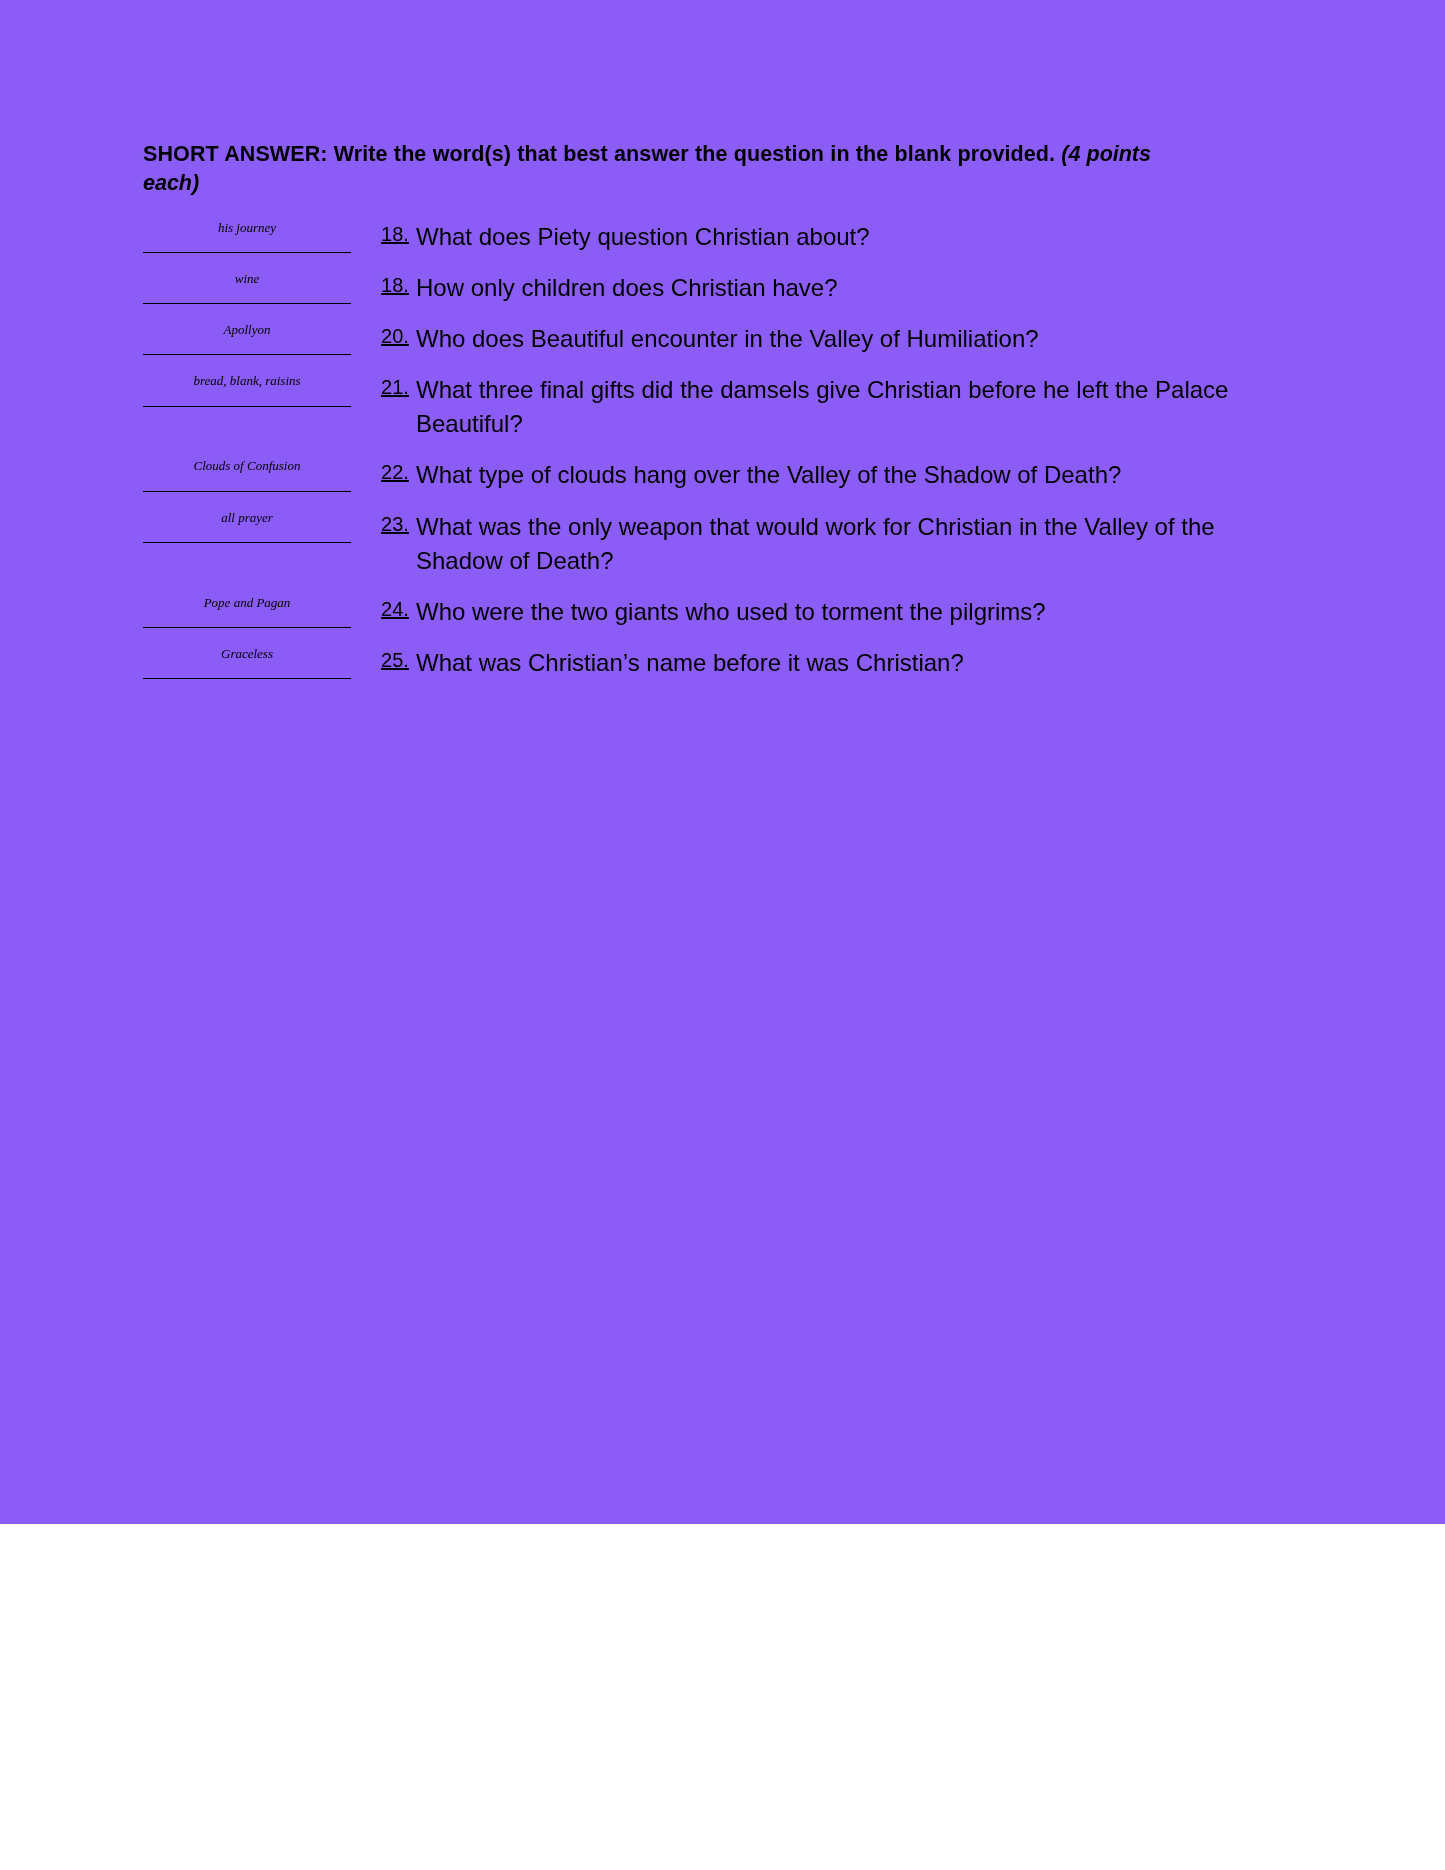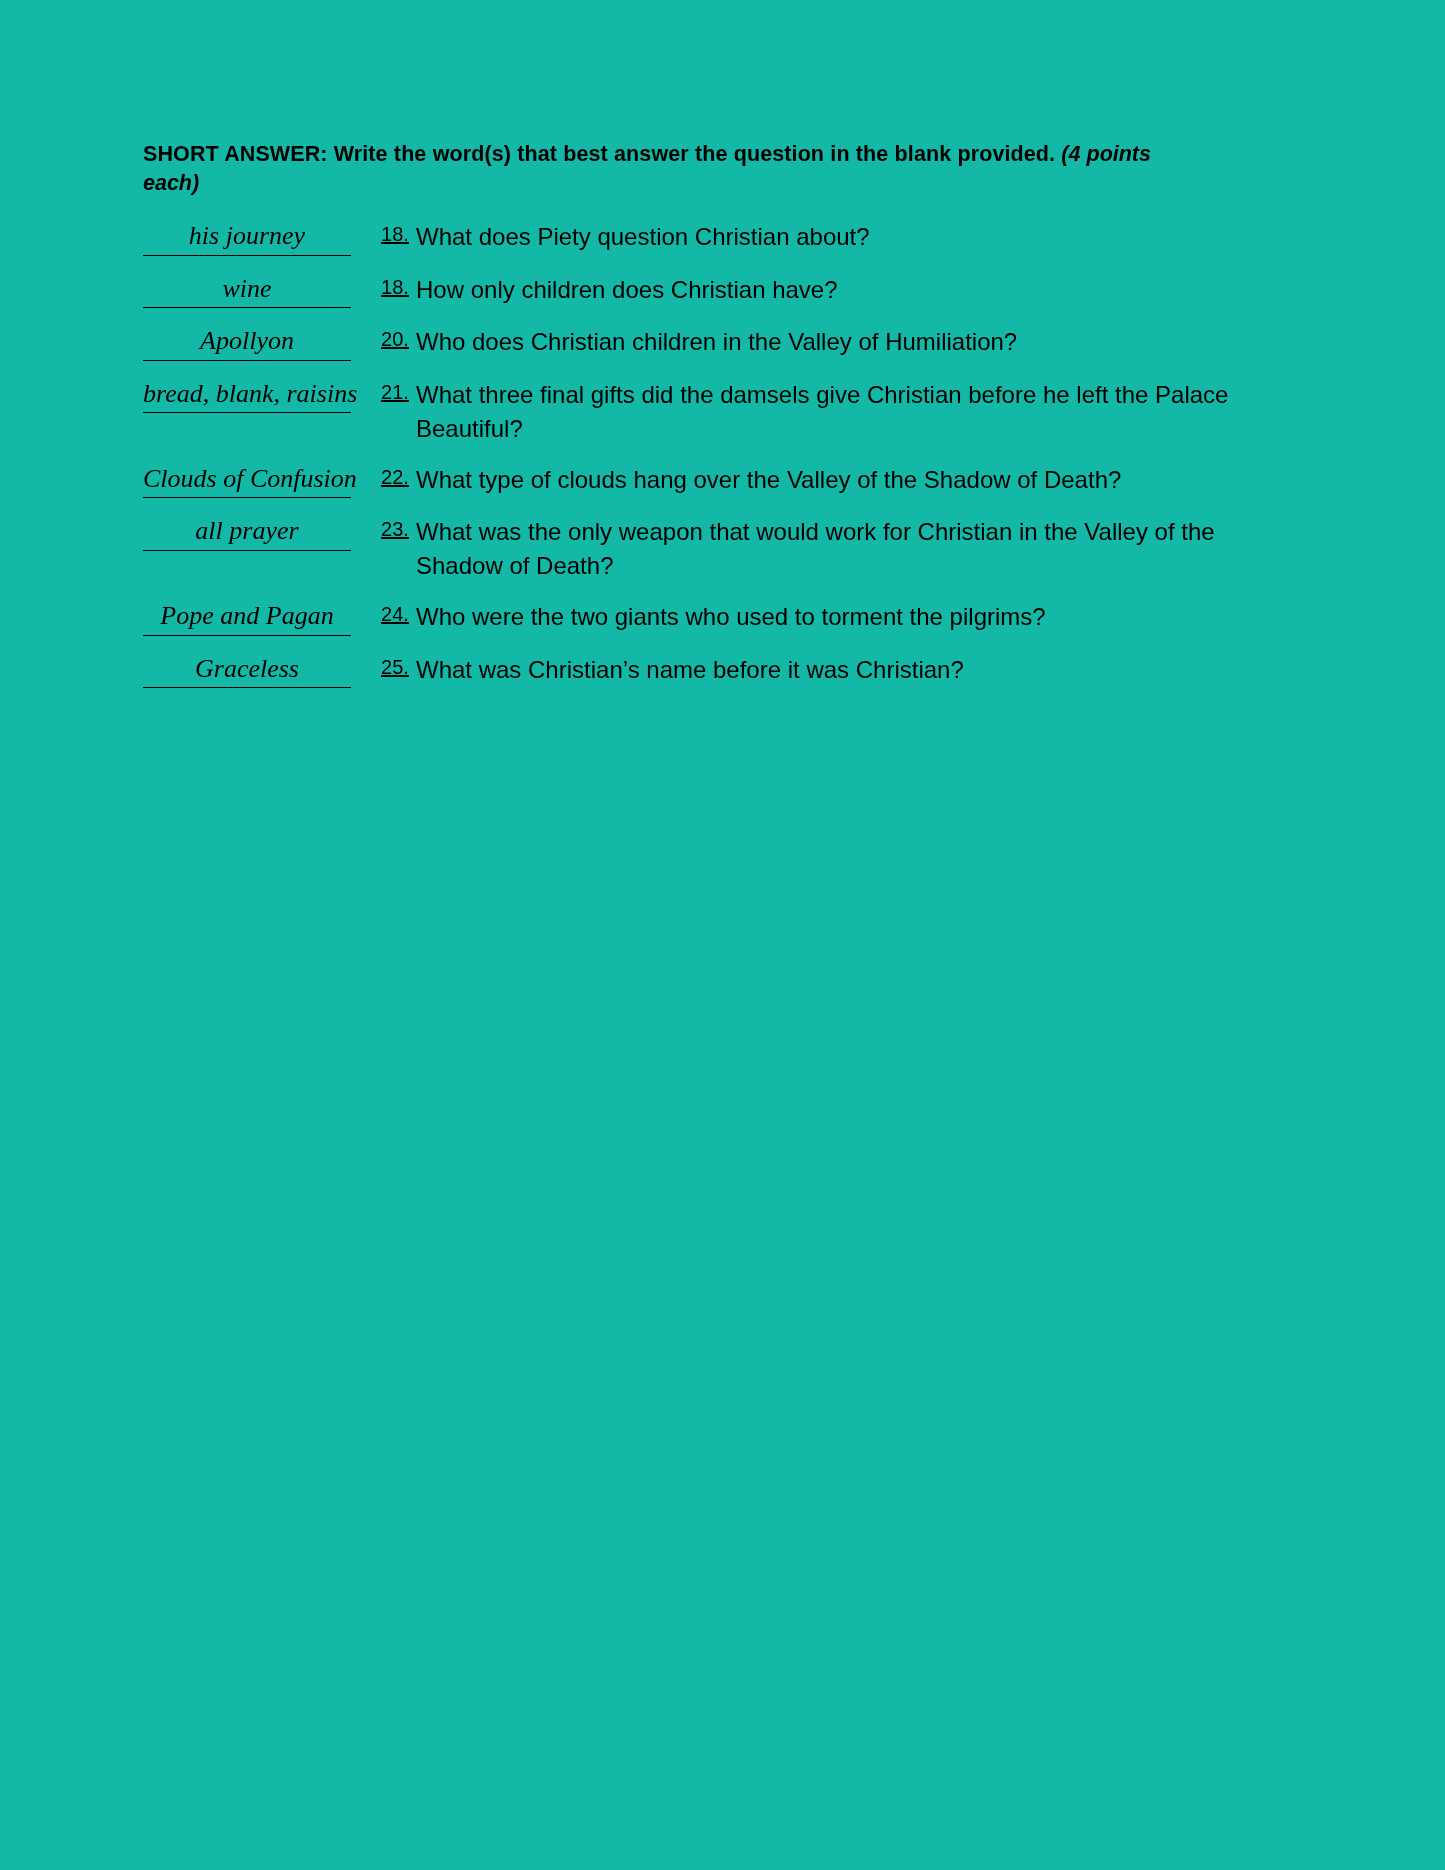--- a/index.html
+++ b/index.html
@@ -14,22 +14,22 @@
     color: #000000;
     position: relative;
     overflow: hidden;
   }
 
   .page {
     position: absolute;
     left: 0;
     top: 0;
     width: 1445px;
-    height: 1870px;
-    background: #14b8a6;
+    height: 1524px;
+    background: #8b5cf6;
   }
 
   .content {
     position: absolute;
     left: 143px;
     top: 140px;
     width: 1160px;
   }
 
   .instructions {
@@ -58,23 +58,23 @@
     margin-bottom: 17px;
   }
 
   .answer-blank {
     width: 208px;
     min-width: 208px;
     border-bottom: 1.6px solid #000;
     text-align: center;
     font-family: "Liberation Serif", serif;
     font-style: italic;
-    font-size: 26px;
+    font-size: 13px;
     line-height: 1.25;
-    padding-bottom: 2px;
+    padding-bottom: 16px;
     margin-right: 23px;
     white-space: nowrap;
   }
 
   .qnum {
     width: 42px;
     min-width: 42px;
     font-size: 20px;
     line-height: 1.42;
     text-align: center;
@@ -108,21 +108,21 @@
 
       <div class="qrow">
         <div class="answer-blank">wine</div>
         <div class="qnum">18.</div>
         <div class="qtext">How only children does Christian have?</div>
       </div>
 
       <div class="qrow">
         <div class="answer-blank">Apollyon</div>
         <div class="qnum">20.</div>
-        <div class="qtext">Who does Christian children in the Valley of Humiliation?</div>
+        <div class="qtext">Who does Beautiful encounter in the Valley of Humiliation?</div>
       </div>
 
       <div class="qrow">
         <div class="answer-blank">bread, blank, raisins</div>
         <div class="qnum">21.</div>
         <div class="qtext">What three final gifts did the damsels give Christian before he left the Palace Beautiful?</div>
       </div>
 
       <div class="qrow">
         <div class="answer-blank">Clouds of Confusion</div>

